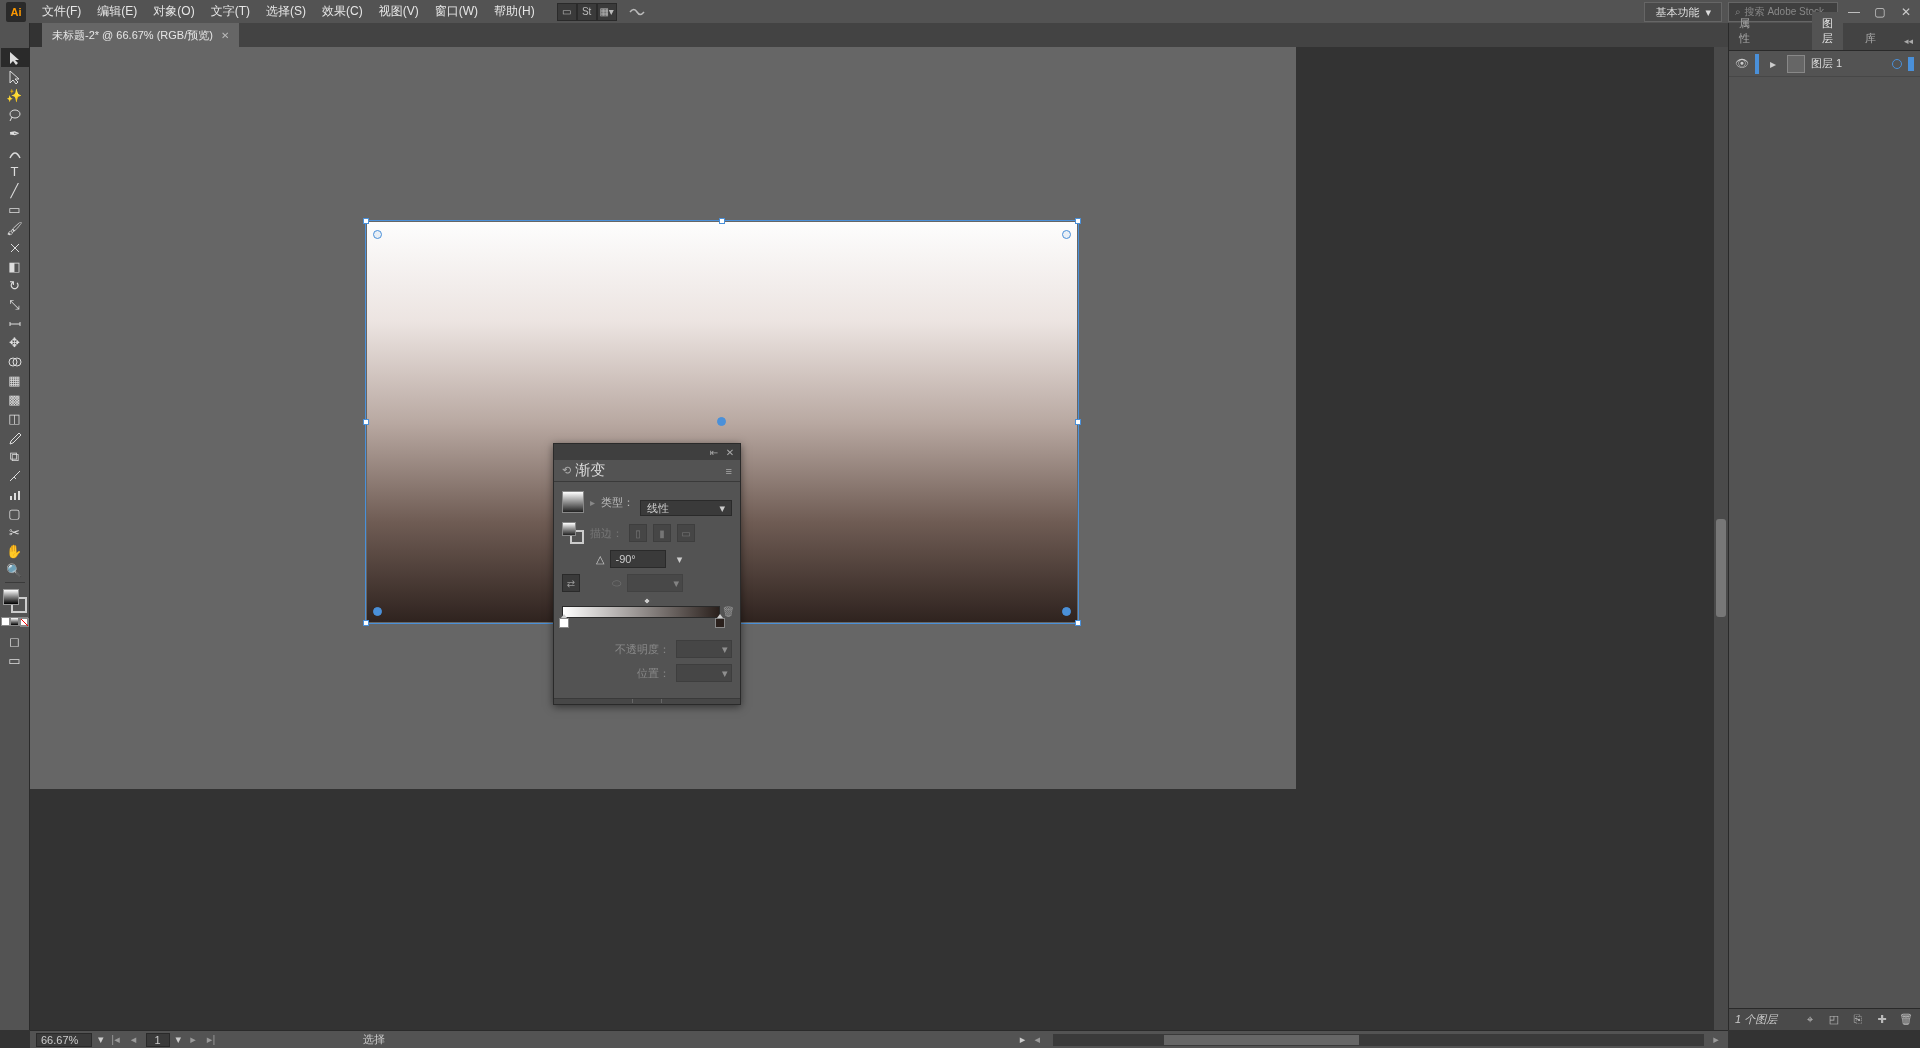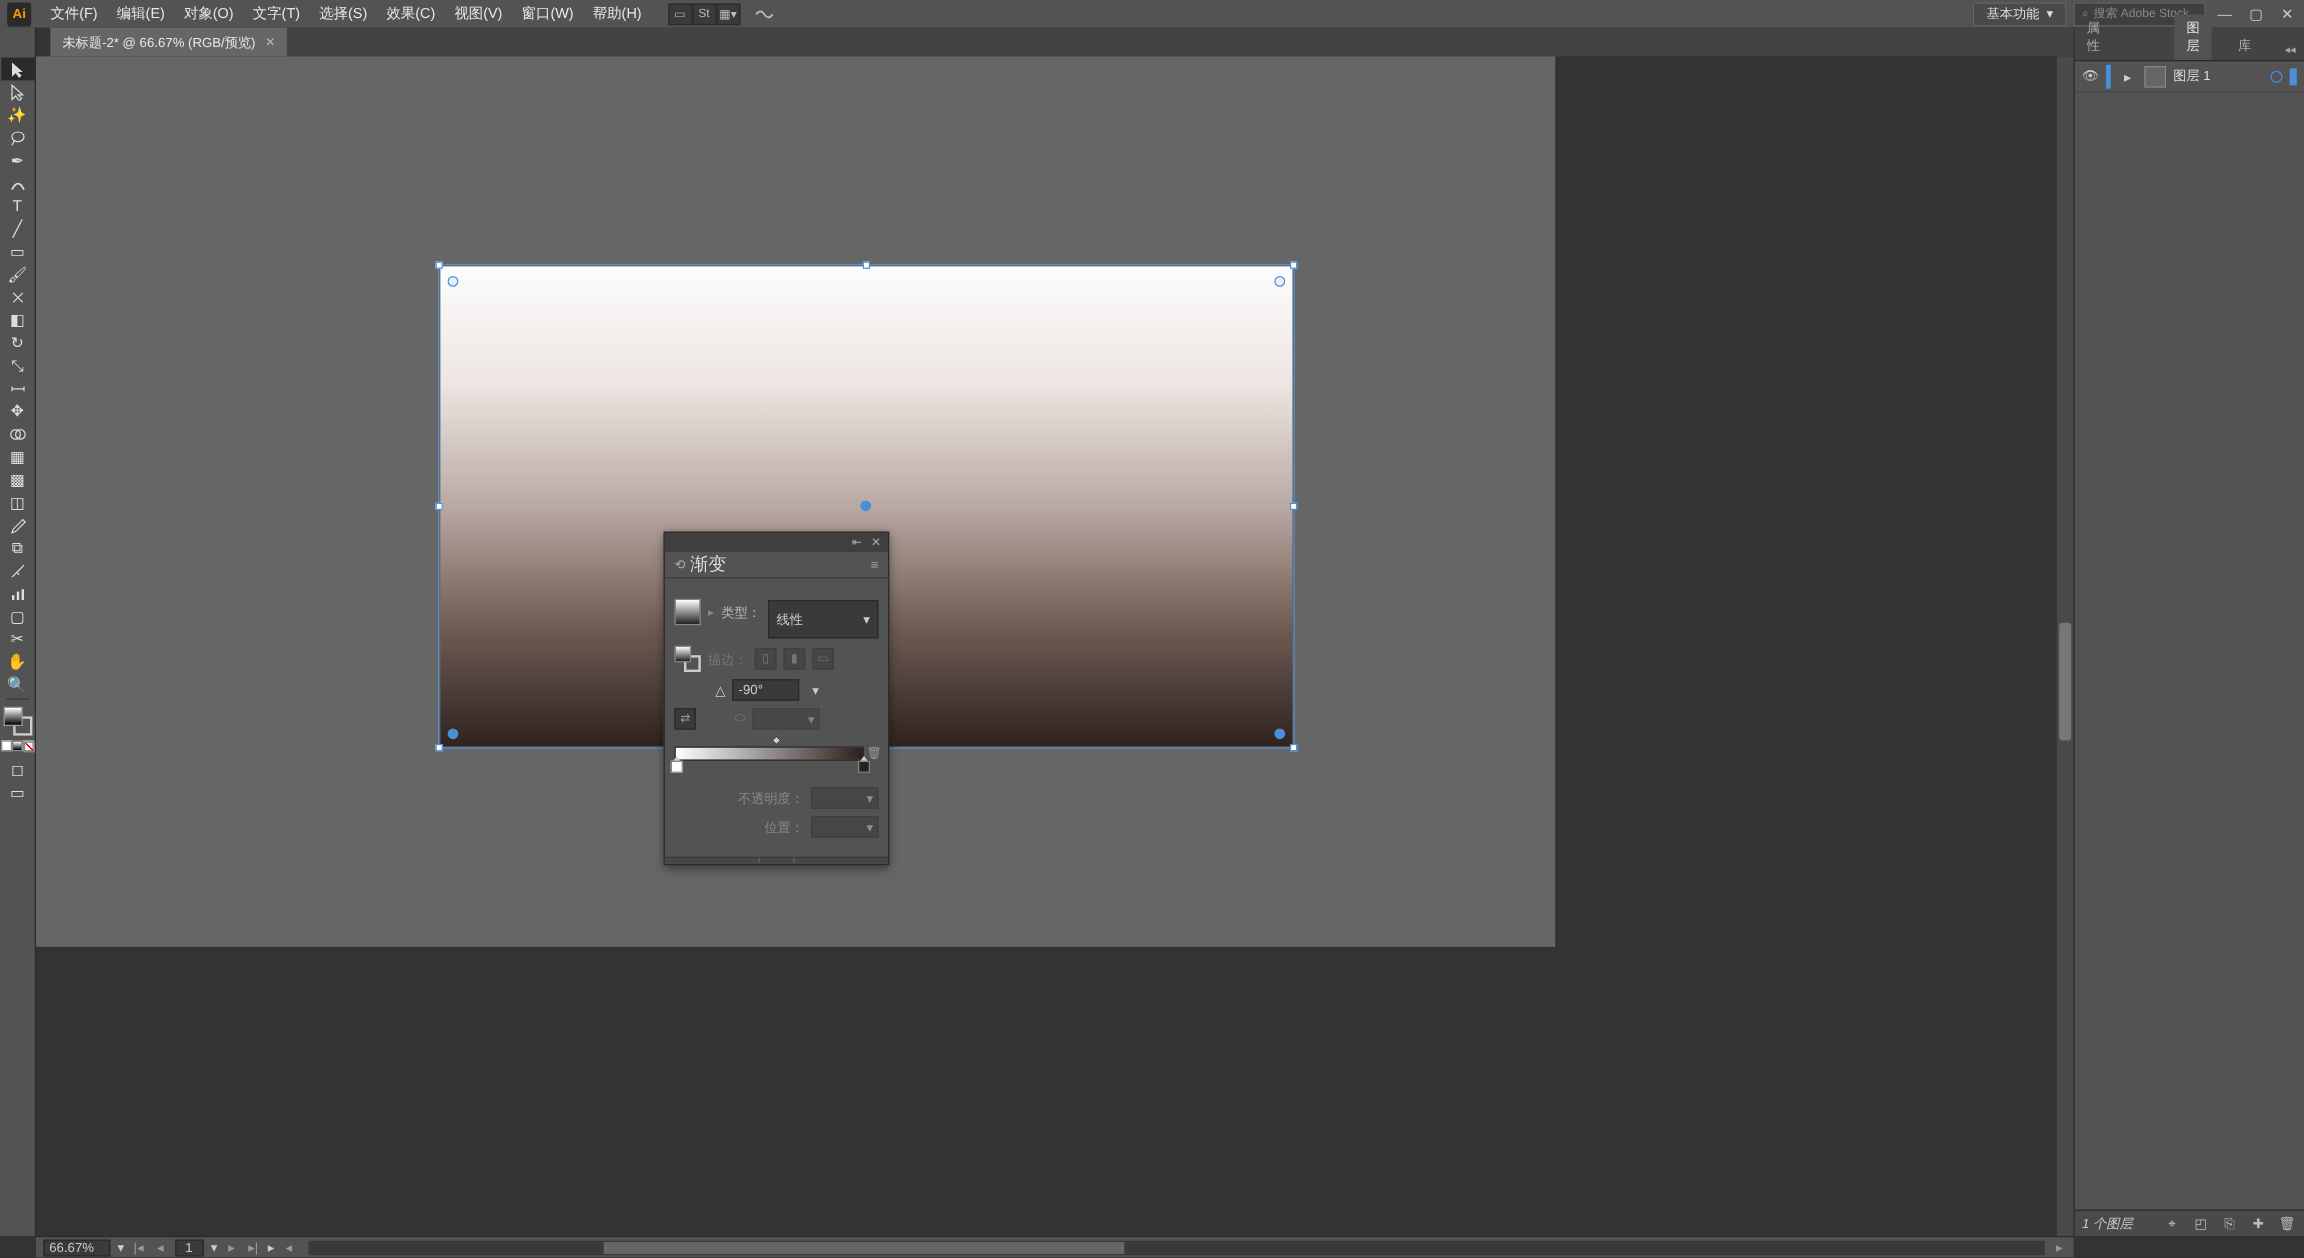--- a/index.html
+++ b/index.html
@@ -43,21 +43,21 @@
 
 .panel { position:absolute; left:553px; top:443px; width:188px; background:#535353; border:1px solid #2a2a2a; box-shadow:0 2px 8px rgba(0,0,0,.5); color:#ccc; font-size:11px; }
 .panel .titlebar { height:16px; background:#3f3f3f; display:flex; align-items:center; justify-content:flex-end; gap:4px; padding:0 4px; }
 .panel .titlebar span { width:12px; height:12px; display:flex; align-items:center; justify-content:center; font-size:10px; color:#aaa; }
 .panel .tabrow { height:22px; display:flex; align-items:center; padding:0 8px; border-bottom:1px solid #3a3a3a; }
 .panel .tabrow .ptab { color:#ddd; font-size:15px; }
 .panel .tabrow .menu { margin-left:auto; color:#aaa; }
 .panel .body { padding:6px 8px 10px; }
 .panel .row { display:flex; align-items:center; gap:6px; margin-bottom:6px; }
 .panel .swatch { width:22px; height:22px; background:linear-gradient(#fff,#222); border:1px solid #888; }
-.panel .dd { flex:1; height:32px; background:#3a3a3a; border:1px solid #2a2a2a; display:flex; align-items:center; padding:0 6px; justify-content:space-between;margin-top:12px; }
+.panel .dd { flex:1; height:16px; background:#3a3a3a; border:1px solid #2a2a2a; display:flex; align-items:center; padding:0 6px; justify-content:space-between;margin-top:12px; }
 .panel .angle-input { width:56px; height:18px; background:#3a3a3a; border:1px solid #2a2a2a; display:flex; align-items:center; justify-content:space-between; padding:0 4px;gap:41px; }
 .panel .iconbtn { width:18px; height:18px; background:#3a3a3a; border:1px solid #2a2a2a; display:flex; align-items:center; justify-content:center; font-size:10px; color:#999; }
 .panel .iconbtn.disabled { opacity:.5; }
 .panel .label { color:#bbb; font-size:11px; }
 .panel .label.dim { color:#777; }
 .panel .grad-slider { position:relative; height:30px; margin-top:8px; }
 .panel .grad-slider .midpt { position:absolute; left:50%; top:-2px; transform:translateX(-50%) rotate(45deg); width:6px; height:6px; background:#ccc; border:1px solid #333; }
 .panel .grad-slider .track { position:absolute; left:0; right:12px; top:6px; height:12px; background:linear-gradient(to right,#fff,#2a201c); border:1px solid #2a2a2a; }
 .panel .grad-slider .trash { position:absolute; right:-2px; top:6px; width:12px; height:12px; color:#999; font-size:10px; }
 .panel .grad-slider .stop { position:absolute; top:18px; width:10px; height:12px; }
@@ -364,19 +364,20 @@
 
 <div class="status">
   <div class="zoom">66.67%</div>
   <span>▾</span>
   <span class="nav">|◂</span>
   <span class="nav">◂</span>
   <div class="artfield">1</div>
   <span>▾</span>
   <span class="nav">▸</span>
   <span class="nav">▸|</span>
+  <span class="center">选择</span>
   <span class="play">▸</span>
   <span class="nav">◂</span>
   <div class="scroll">
       <div class="thumb"></div>
     </div>
   <span class="nav">▸</span>
 </div>
 
 </body></html>

